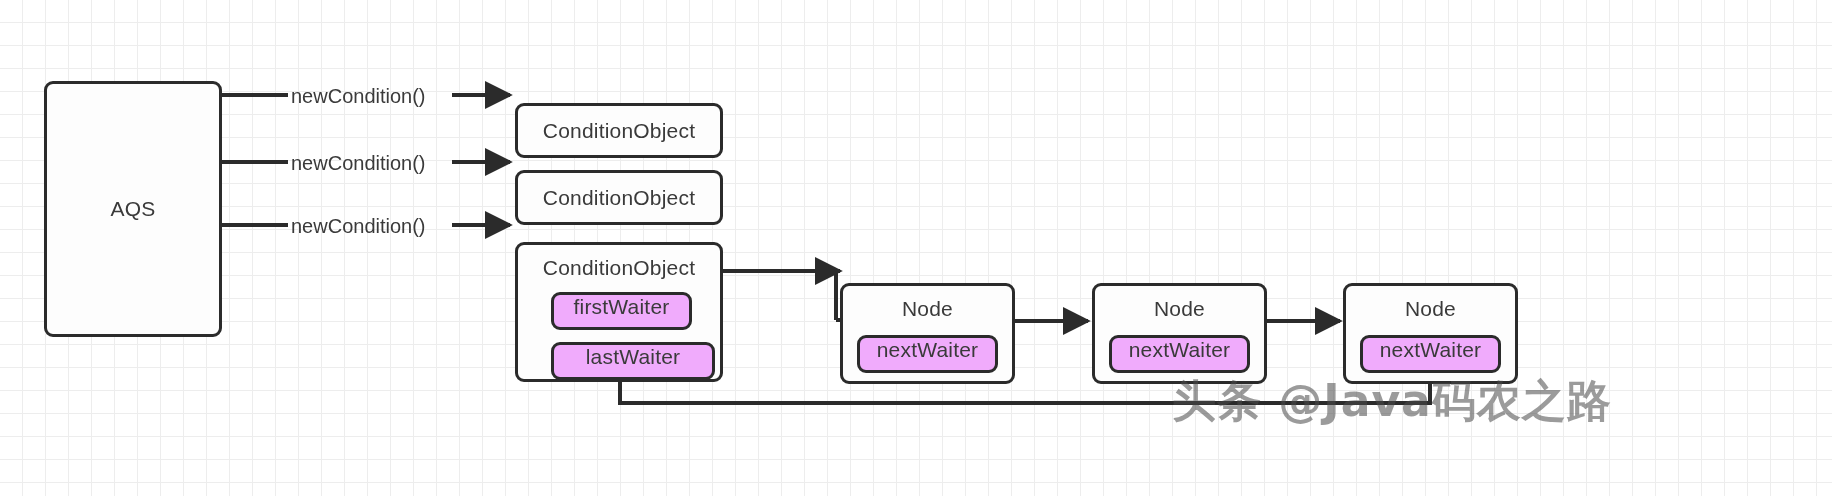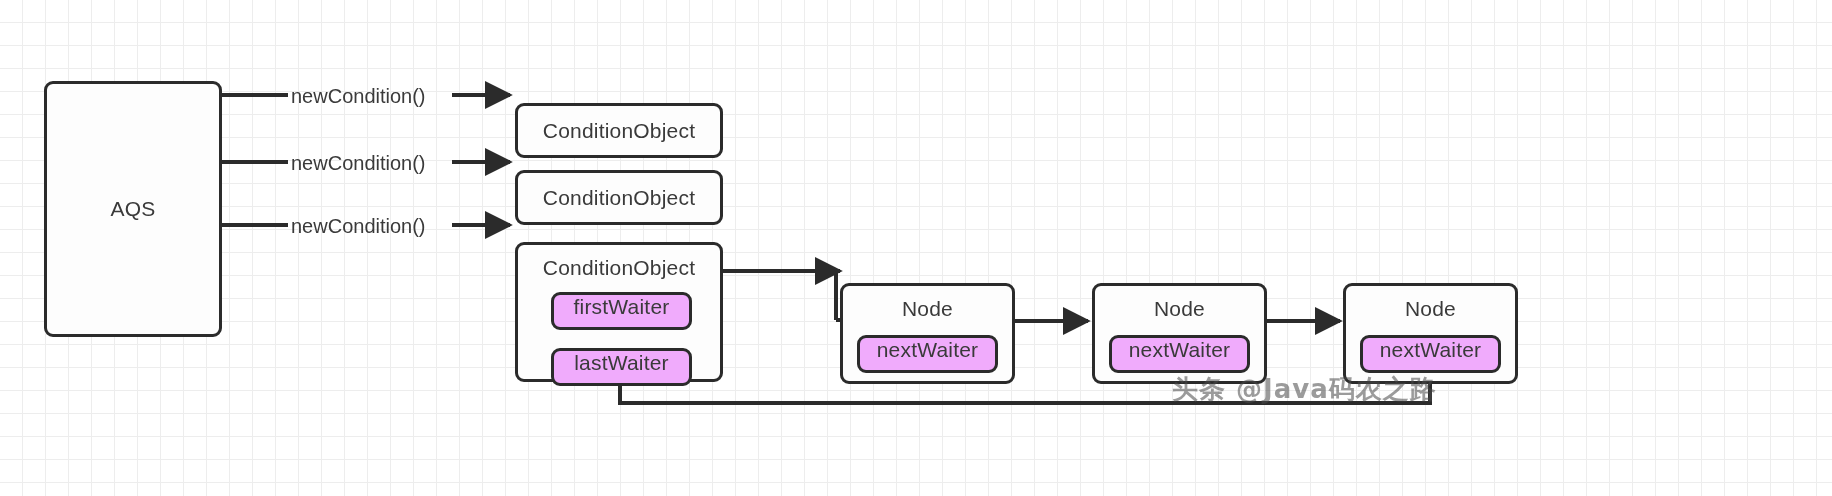--- a/index.html
+++ b/index.html
@@ -69,21 +69,21 @@
     position:absolute;
     font-size:20px;
     color:#3a3a3a;
     background:transparent;
     white-space:nowrap;
     line-height:1;
     text-align:right;
   }
   .watermark{
     position:absolute;
-    font-size:26px;
+    font-size:44px;
     font-weight:bold;
     color:#4a4a4a;
     opacity:.55;
     white-space:nowrap;
     letter-spacing:1px;
     font-family:"DejaVu Sans",sans-serif;
   }
 </style>
 </head>
 <body>
@@ -135,21 +135,21 @@
 
   <div class="box" style="left:515px;top:134px;width:208px;height:55px;">
     <span>ConditionObject</span>
   </div>
 
   <div class="box titled" style="left:515px;top:206px;width:208px;height:140px;">
     <span class="title">ConditionObject</span>
     <div class="inner" style="left:33px;top:47px;width:141px;height:38px;">
       <span>firstWaiter</span>
     </div>
-    <div class="inner" style="left:33px;top:103px;width:141px;height:38px;">
+    <div class="inner" style="left:33px;top:97px;width:164px;height:38px;">
       <span>lastWaiter</span>
     </div>
   </div>
 
   <div class="box titled" style="left:840px;top:247px;width:175px;height:101px;">
     <span class="title">Node</span>
     <div class="inner" style="left:14px;top:49px;width:141px;height:38px;">
       <span>nextWaiter</span>
     </div>
   </div>

